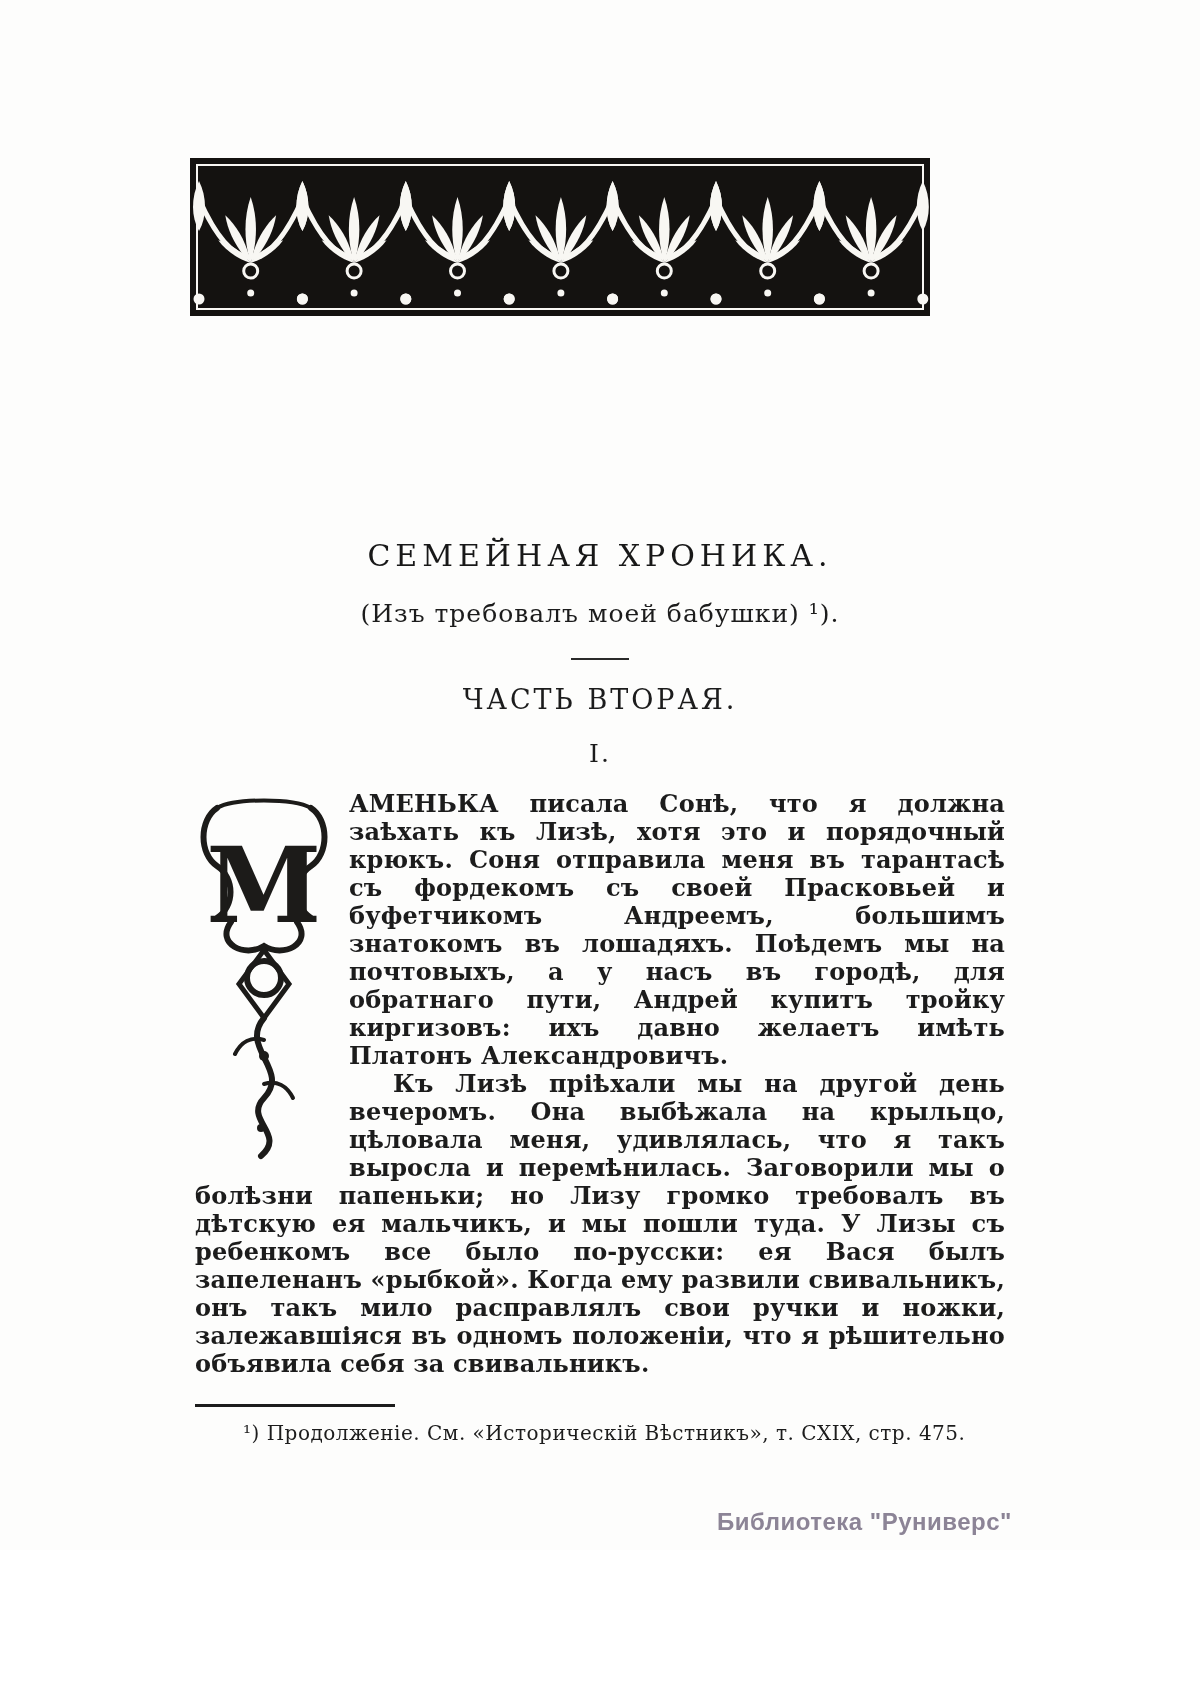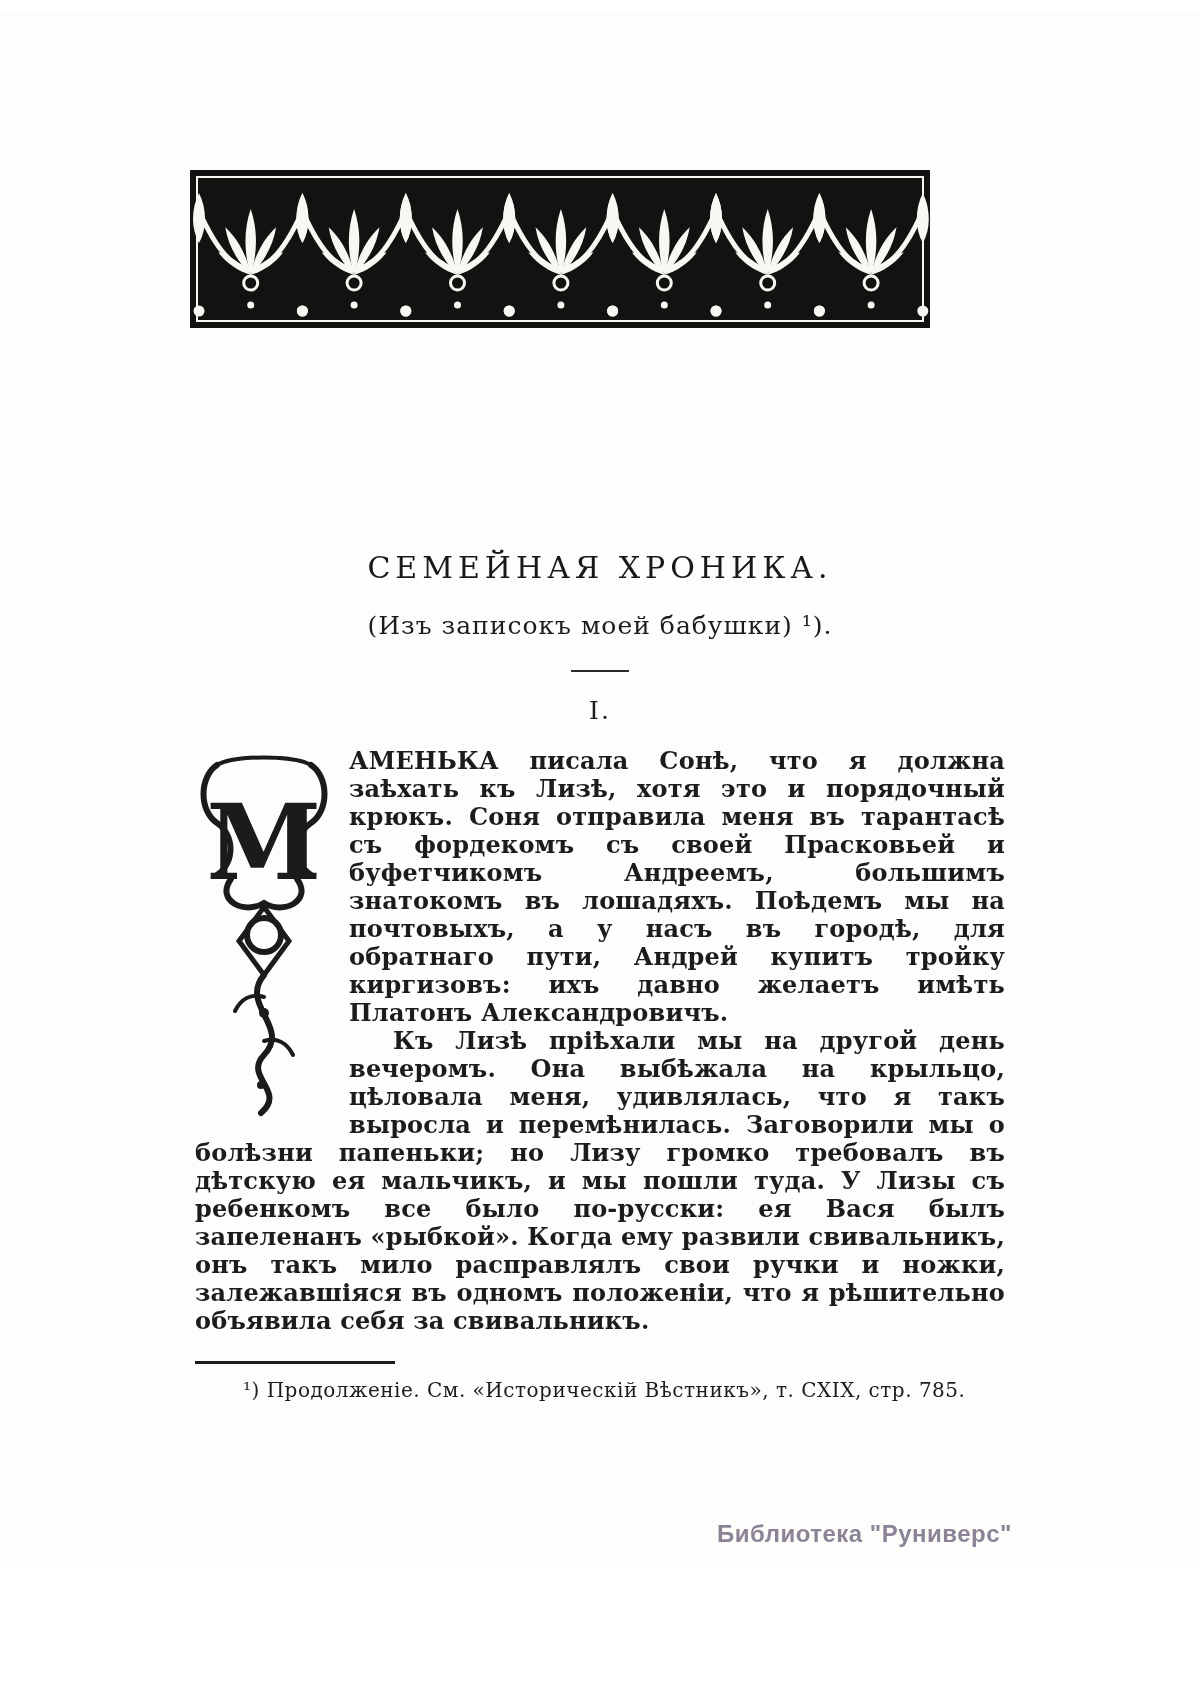--- a/index.html
+++ b/index.html
@@ -3,21 +3,21 @@
 <meta charset="utf-8">
 <style>
   * { margin: 0; padding: 0; box-sizing: border-box; }
   html, body { background: #ffffff; }
   body { font-family: "DejaVu Serif", serif; }
 
   .page {
     position: relative;
     width: 1200px;
     height: 1550px;
-    margin: 12px auto;
+    margin: 0 auto;
     background: #fdfdfc;
     color: #1c1c1c;
     overflow: hidden;
   }
 
   .ornament-band {
     margin: 158px 0 0 190px;
     width: 740px;
     height: 158px;
   }
@@ -141,24 +141,25 @@
       <use href="#unit" transform="translate(422.6,7)"></use>
       <use href="#unit" transform="translate(526.0,7)"></use>
       <use href="#unit" transform="translate(629.4,7)"></use>
     </svg>
   </div>
 
   <div class="content">
 
     <h1 class="title">СЕМЕЙНАЯ ХРОНИКА.</h1>
 
-    <div class="subtitle">(Изъ записокъ моей бабушки) ¹).</div>
+    <div class="subtitle">(Изъ требовалъ моей бабушки) ¹).</div>
 
     <div class="mini-rule"></div>
 
+    <h2 class="part-heading">ЧАСТЬ ВТОРАЯ.</h2>
 
     <h3 class="chapter-heading">I.</h3>
 
     <div class="body-text">
 
       <div class="drop-cap">
         <svg width="138" height="368" viewBox="0 0 138 368">
           <g fill="none" stroke="#1c1b19" stroke-width="6" stroke-linecap="round">
             <path d="M22,14 C4,26 4,60 22,72 C40,84 40,112 22,124"></path>
             <path d="M116,14 C134,26 134,60 116,72 C98,84 98,112 116,124"></path>
@@ -177,18 +178,18 @@
       </div>
 
       <p class="para">АМЕНЬКА писала Сонѣ, что я должна заѣхать къ Лизѣ, хотя это и порядочный крюкъ. Соня отправила меня въ тарантасѣ съ фордекомъ съ своей Прасковьей и буфетчикомъ Андреемъ, большимъ знатокомъ въ лошадяхъ. Поѣдемъ мы на почтовыхъ, а у насъ въ городѣ, для обратнаго пути, Андрей купитъ тройку киргизовъ: ихъ давно желаетъ имѣть Платонъ Александровичъ.</p>
       <p class="para indent">Къ Лизѣ пріѣхали мы на другой день вечеромъ. Она выбѣжала на крыльцо, цѣловала меня, удивлялась, что я такъ выросла и перемѣнилась. Заговорили мы о болѣзни папеньки; но Лизу громко требовалъ въ дѣтскую ея мальчикъ, и мы пошли туда. У Лизы съ ребенкомъ все было по-русски: ея Вася былъ запеленанъ «рыбкой». Когда ему развили свивальникъ, онъ такъ мило расправлялъ свои ручки и ножки, залежавшіяся въ одномъ положеніи, что я рѣшительно объявила себя за свивальникъ.</p>
 
     </div>
   </div>
 
   <div class="footnote-block">
     <div class="footnote-rule"></div>
-    <div class="footnote">¹) Продолженіе. См. «Историческій Вѣстникъ», т. CXIX, стр. 785.</div>
+    <div class="footnote">¹) Продолженіе. См. «Историческій Вѣстникъ», т. CXIX, стр. 475.</div>
   </div>
 
   <div class="watermark">Библиотека "Руниверс"</div>
 
 </div>
 
 </body></html>

